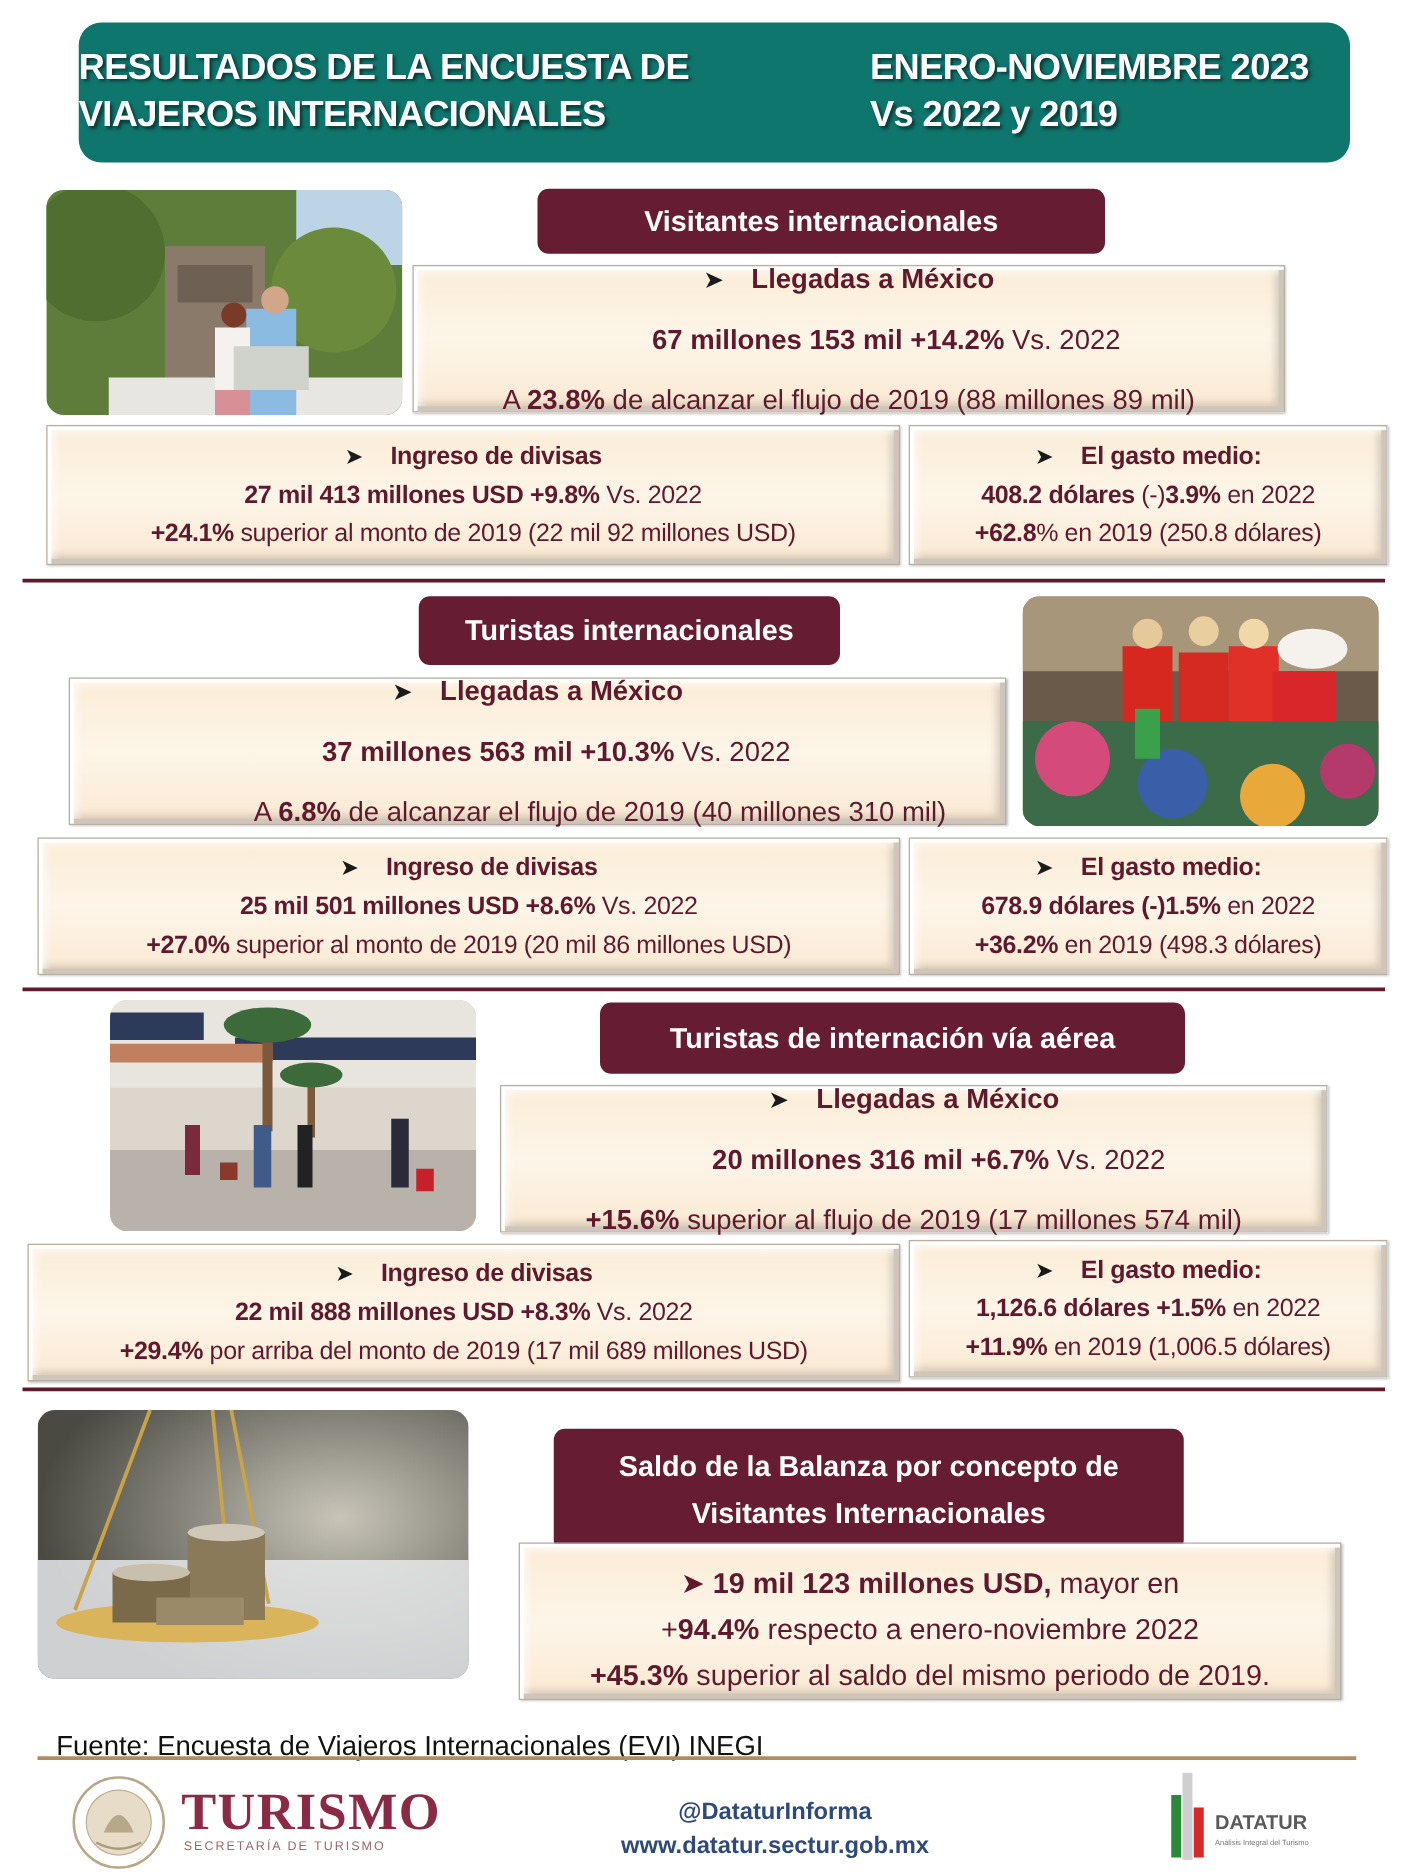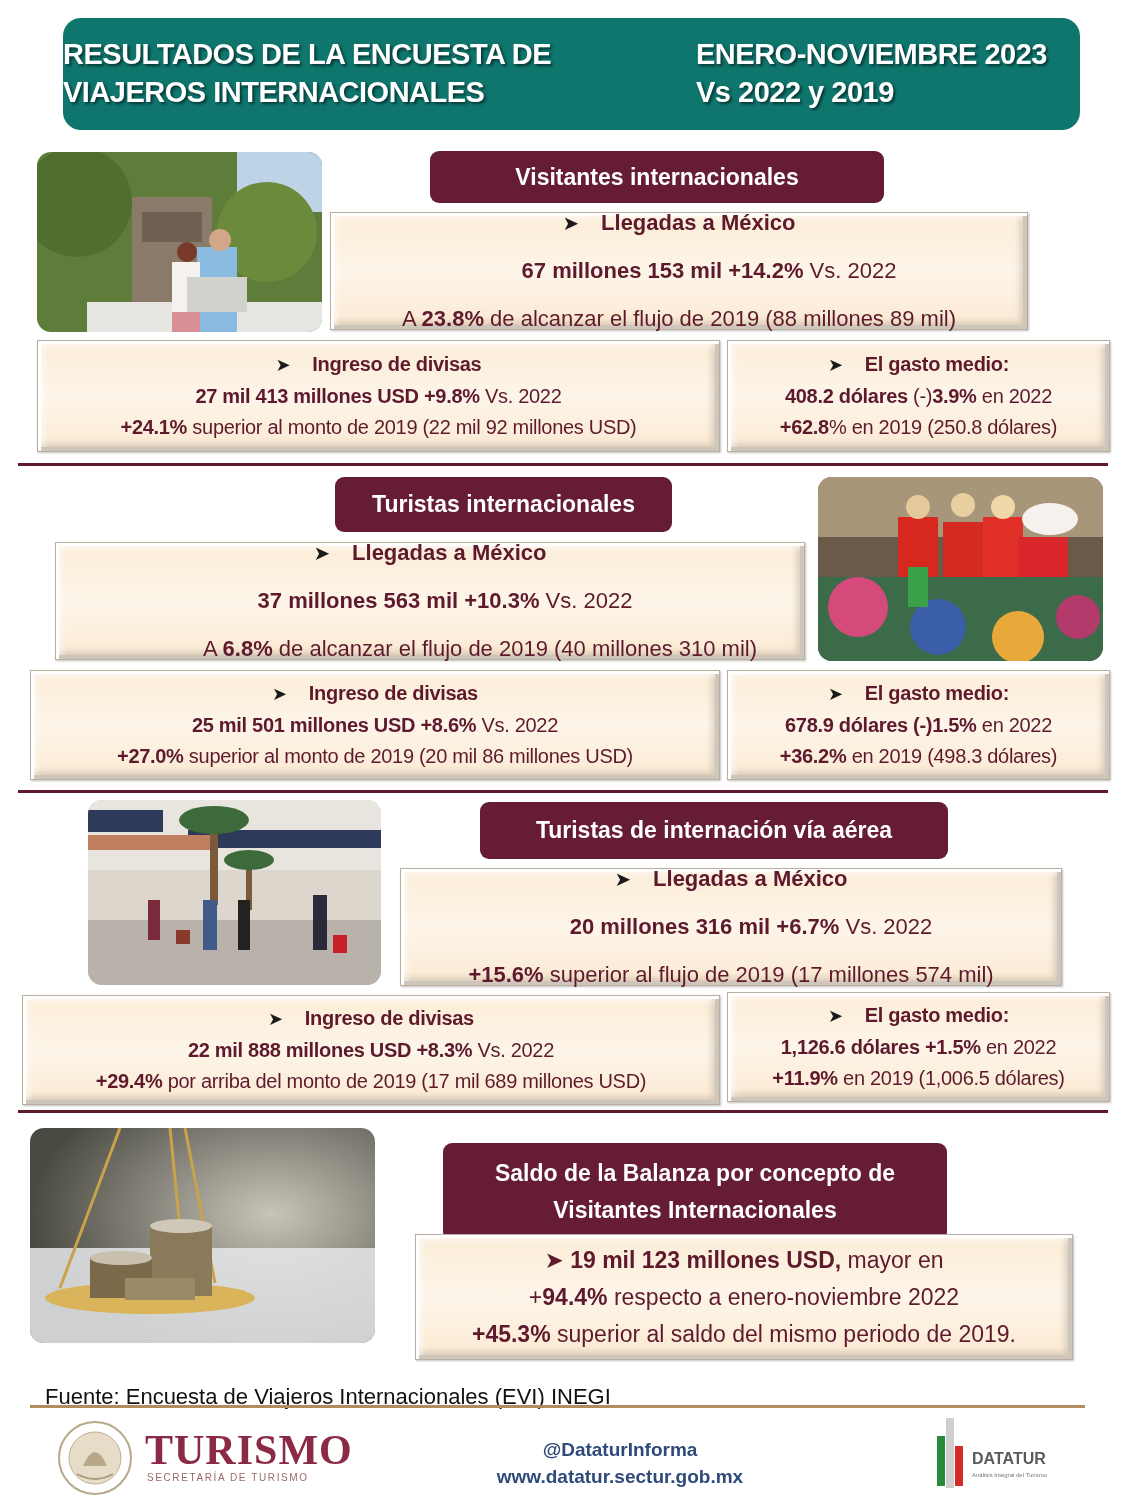--- a/index.html
+++ b/index.html
@@ -217,21 +217,21 @@
     <ellipse cx="91" cy="130" rx="31" ry="7" fill="#c8c0ac"></ellipse>
     <rect x="95" y="150" width="70" height="22" fill="#9a8a68"></rect>
   </svg>
 </div>
 
 <div class="abs pill" style="left:443px; top:1126px; width:504px; height:98px;margin-top:17px;">
   <span>Saldo de la Balanza por concepto de</span>
   <span>Visitantes Internacionales</span>
 </div>
 
-<div class="abs box big" style="left:415px; top:1234px; width:658px; height:126px;">
+<div class="abs box big" style="left:415px; top:1234px; width:658px; height:126px;justify-content:flex-end;">
   <div class="line" style="font-size:23px; line-height:37px;"><span style="color:#5e1a2c;">➤ </span><span class="b">19 mil 123 millones USD,</span><span> mayor en</span></div>
   <div class="line" style="font-size:23px; line-height:37px;"><span>+</span><span class="b">94.4%</span><span> respecto a enero-noviembre 2022</span></div>
   <div class="line" style="font-size:23px; line-height:37px;"><span class="b">+45.3%</span><span> superior al saldo del mismo periodo de 2019.</span></div>
 </div>
 
 <div class="abs source">Fuente: Encuesta de Viajeros Internacionales (EVI) INEGI</div>
 <div class="abs footer-rule"></div>
 
 <div class="abs" style="left:55px; top:1418px; width:80px; height:80px;">
   <svg viewBox="0 0 80 80" width="80" height="80">

